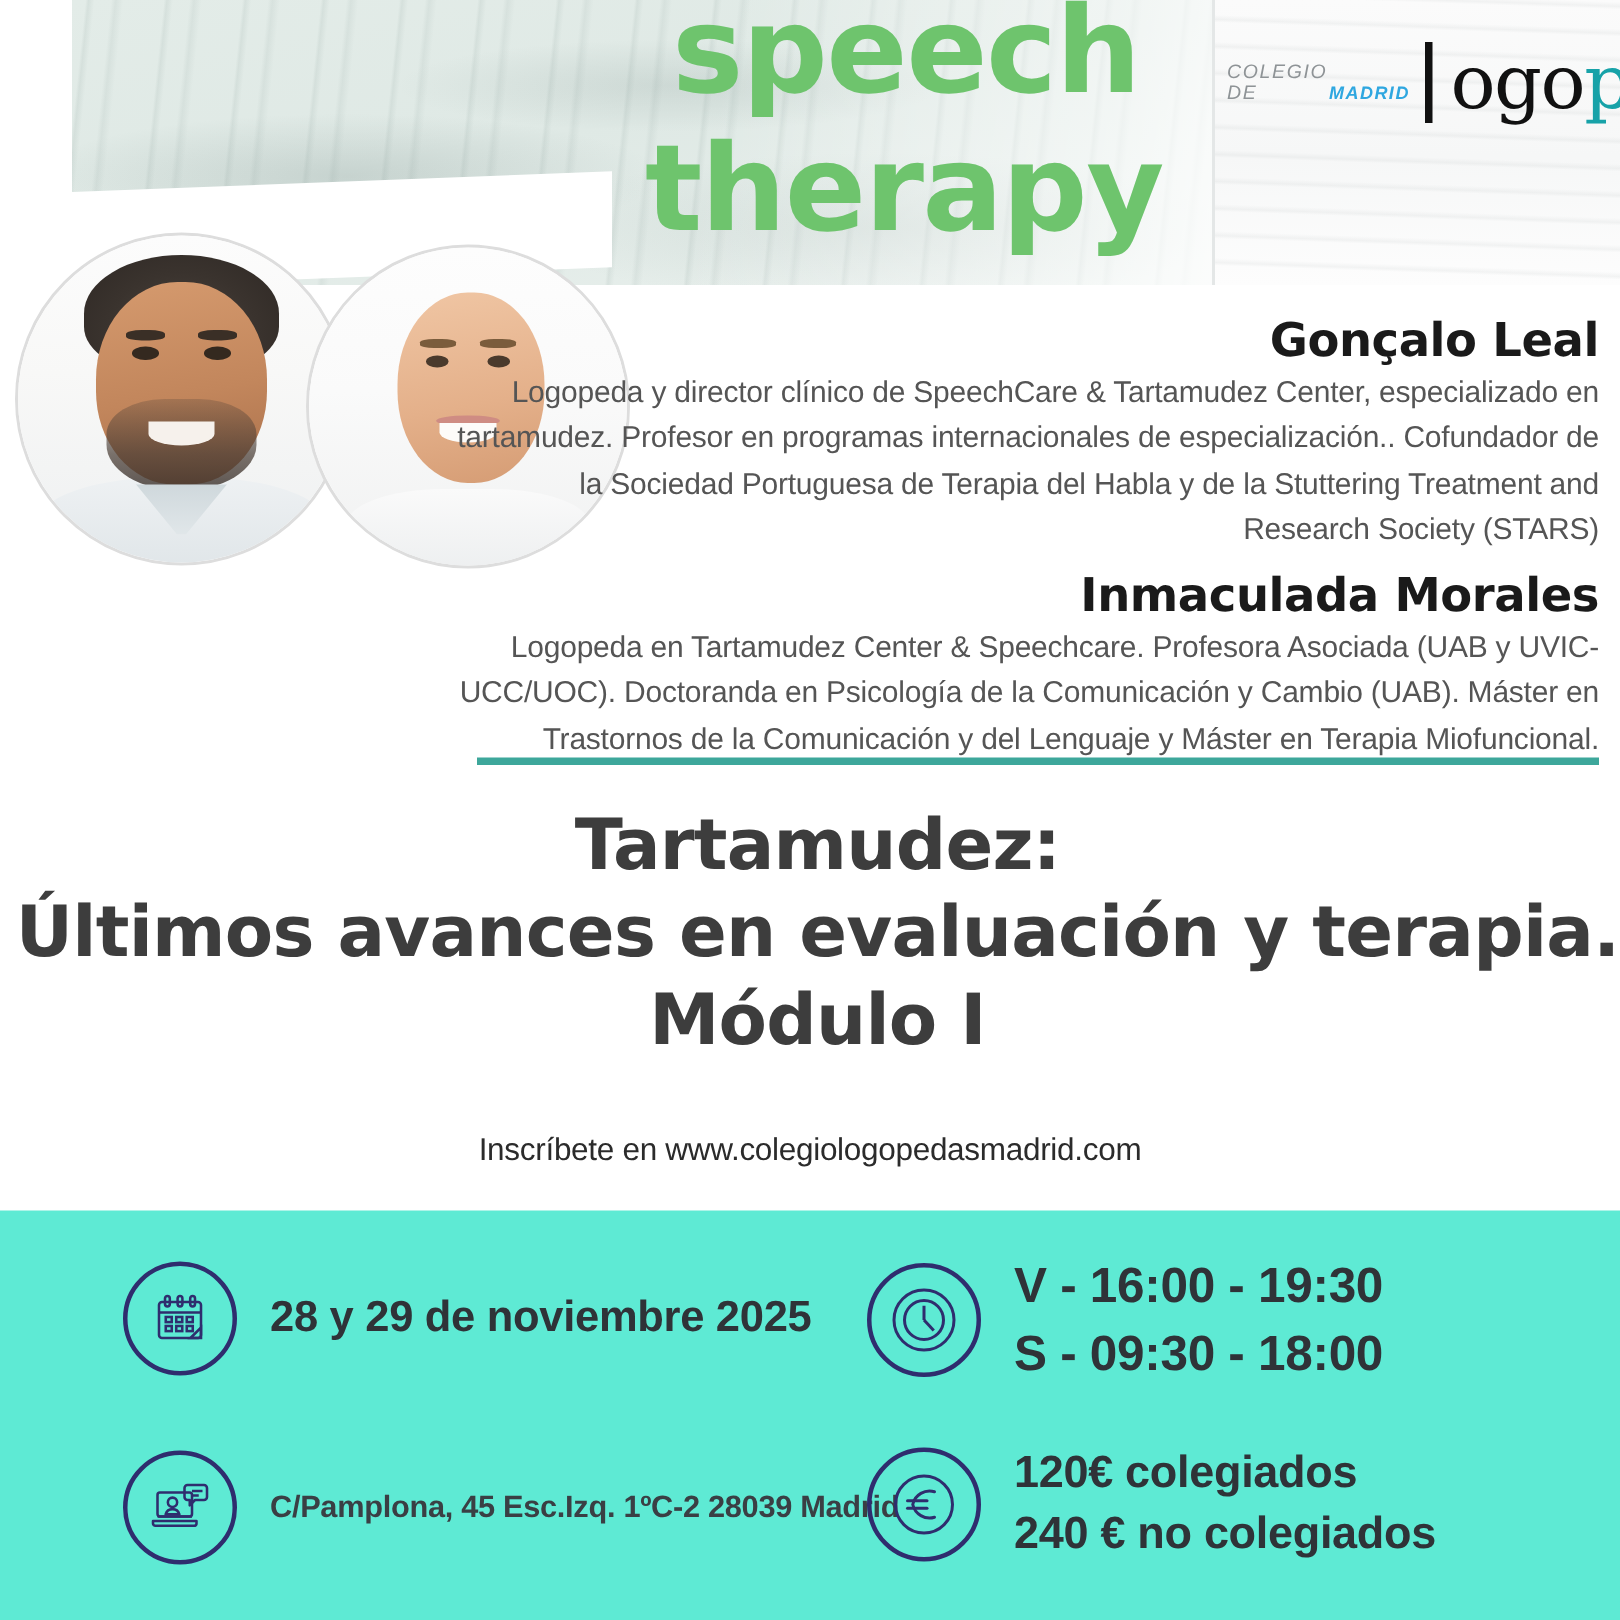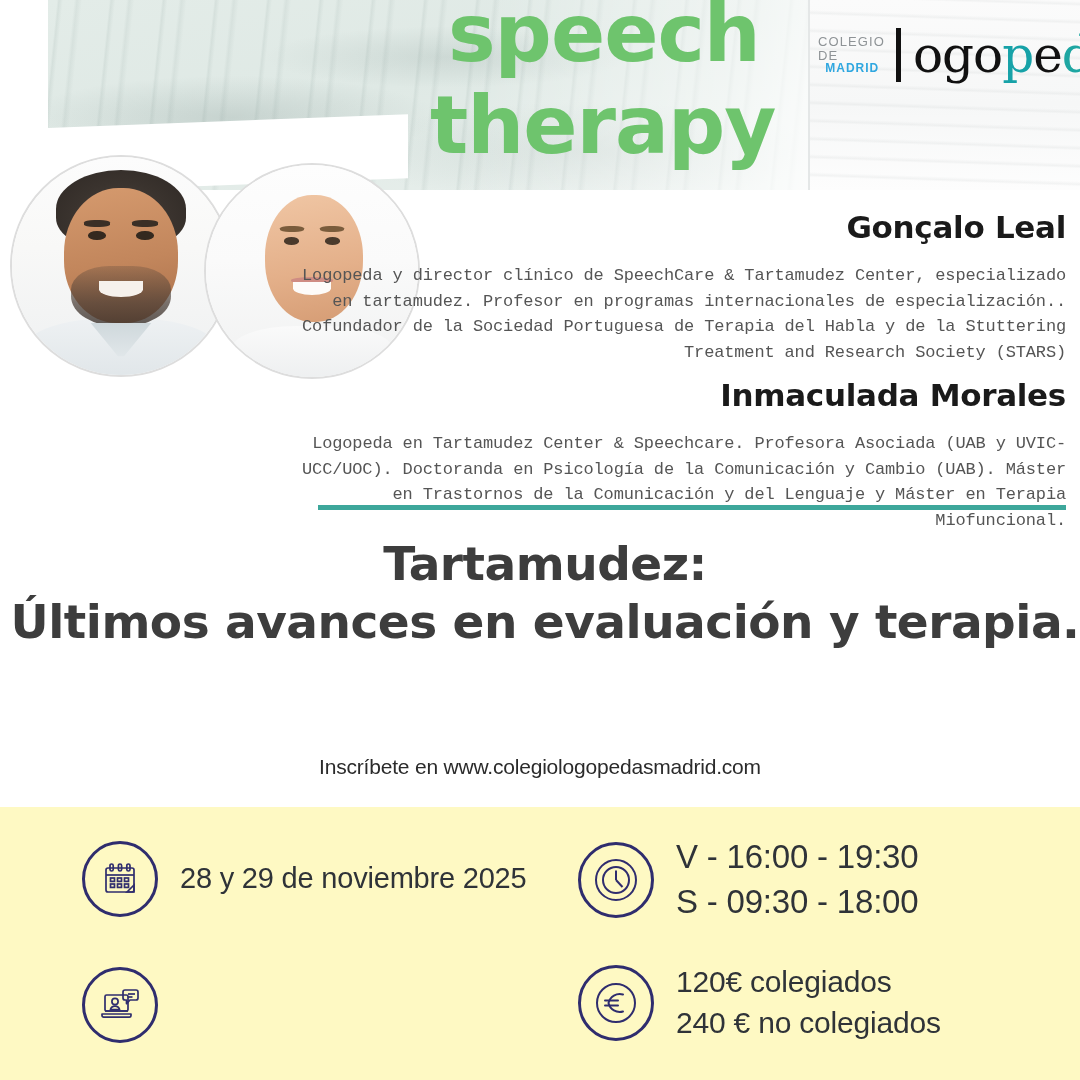--- a/index.html
+++ b/index.html
@@ -75,21 +75,21 @@
     white-space:nowrap;
   }
   .hero-word.w1{left:400px;top:-6px;font-size:80px;}
   .hero-word.w2{left:382px;top:86px;font-size:80px;}
 
   
   .logo{
     position:absolute;left:770px;top:28px;
     display:flex;align-items:center;gap:8px;
   }
-  .logo-text{display:flex;flex-direction:column;align-items:center;line-height:1.05;}
+  .logo-text{display:flex;flex-direction:row;align-items:flex-end;line-height:1.05;font-style:italic;}
   .logo-colegio{
     font-size:13px;letter-spacing:1.1px;color:#8e9396;font-weight:400;
     font-family:"Liberation Sans",sans-serif;
   }
   .logo-madrid{
     font-size:12px;letter-spacing:1px;color:#2fa7e0;font-weight:700;
     font-family:"Liberation Sans",sans-serif;
   }
   .logo-bar{width:6px;height:54px;background:#111111;margin:0 4px 0 2px;}
   .logo-word{
@@ -145,22 +145,22 @@
   .speakers{
     position:absolute;left:300px;top:208px;width:780px;
     text-align:right;padding-right:14px;box-sizing:border-box;
   }
   .sp-name{
     font-family:"DejaVu Sans","Liberation Sans",sans-serif;
     font-size:31px;font-weight:700;color:#1a1a1a;line-height:1.25;
     letter-spacing:-.3px;
   }
   .sp-bio{
-    font-family:Liberation Mono, monospace;
-    font-size:17px;color:#555555;line-height:1.52;margin-top:16px;
+    font-family:Liberation Sans, sans-serif;
+    font-size:20px;color:#555555;line-height:1.52;margin-top:0;
     letter-spacing:-.15px;
   }
   .sp2{margin-top:10px;}
   .divider{
     position:absolute;left:318px;top:505px;width:748px;height:5px;
     background:#3da79b;
   }
 
   
   .title-block{
@@ -177,21 +177,22 @@
   .tl3{font-size:47px;}
   .signup{
     position:absolute;left:0;top:755px;width:1080px;text-align:center;
     font-family:"Liberation Sans",sans-serif;
     font-size:21px;color:#2b2b2b;letter-spacing:-.2px;
   }
 
   
   .info-panel{
     position:absolute;left:0;top:807px;width:1080px;height:273px;
-    background:#fef9c3;
+    background:#5eead4;
+    font-weight:bold;
   }
   .info-row{
     position:absolute;display:flex;align-items:center;gap:22px;
   }
   .r1{left:82px;top:34px;}
   .r2{left:578px;top:28px;}
   .r3{left:82px;top:160px;}
   .r4{left:578px;top:155px;}
   .ic{
     width:76px;height:76px;flex:0 0 76px;
@@ -276,20 +277,21 @@
       <div class="sp-name">Inmaculada Morales</div>
       <div class="sp-bio">Logopeda en Tartamudez Center &amp; Speechcare. Profesora Asociada (UAB y UVIC-UCC/UOC). Doctoranda en Psicología de la Comunicación y Cambio (UAB). Máster en Trastornos de la Comunicación y del Lenguaje y Máster en Terapia Miofuncional.</div>
     </div>
   </div>
 
   <div class="divider"></div>
 
   <div class="title-block">
     <div class="title-line tl1">Tartamudez:</div>
     <div class="title-line tl2">Últimos avances en evaluación y terapia.</div>
+    <div class="title-line tl3">Módulo I</div>
   </div>
 
   <div class="signup">Inscríbete en www.colegiologopedasmadrid.com</div>
 
   <div class="info-panel">
 
     <div class="info-row r1">
       <div class="ic">
         <svg width="40" height="40" viewBox="0 0 40 40" fill="none" stroke="#2f2d6e" stroke-width="1.7">
           <rect x="6" y="9" width="28" height="24" rx="2"></rect>
@@ -333,20 +335,21 @@
           <path d="M3 30 h29 v1.6 a1.6 1.6 0 0 1 -1.6 1.6 H4.6 A1.6 1.6 0 0 1 3 31.6 Z"></path>
           <line x1="6" y1="27" x2="29" y2="27"></line>
           <circle cx="16" cy="17.5" r="3.1"></circle>
           <path d="M11.4 25.5 a4.8 4.8 0 0 1 9.2 0 Z"></path>
           <path d="M26 6 h11 a2 2 0 0 1 2 2 v6 a2 2 0 0 1 -2 2 h-6 l-3.5 3.6 v-3.6 h-1.5 a2 2 0 0 1 -2 -2 v-6 a2 2 0 0 1 2 -2 z"></path>
           <line x1="29" y1="10" x2="36" y2="10"></line>
           <line x1="29" y1="13" x2="33.5" y2="13"></line>
         </svg>
       </div>
       <div class="info-txt">
+        <div class="t-sub">C/Pamplona, 45 Esc.Izq. 1ºC-2 28039 Madrid</div>
       </div>
     </div>
 
     <div class="info-row r4">
       <div class="ic">
         <svg width="44" height="44" viewBox="0 0 44 44" fill="none" stroke="#2f2d6e" stroke-width="2" stroke-linecap="round">
           <circle cx="22" cy="22" r="19"></circle>
           <path d="M29 13.5 A11.5 11.5 0 0 0 14.5 22 A11.5 11.5 0 0 0 29 30.5"></path>
           <line x1="11" y1="19.5" x2="24" y2="19.5"></line>
           <line x1="11" y1="24.5" x2="24" y2="24.5"></line>

